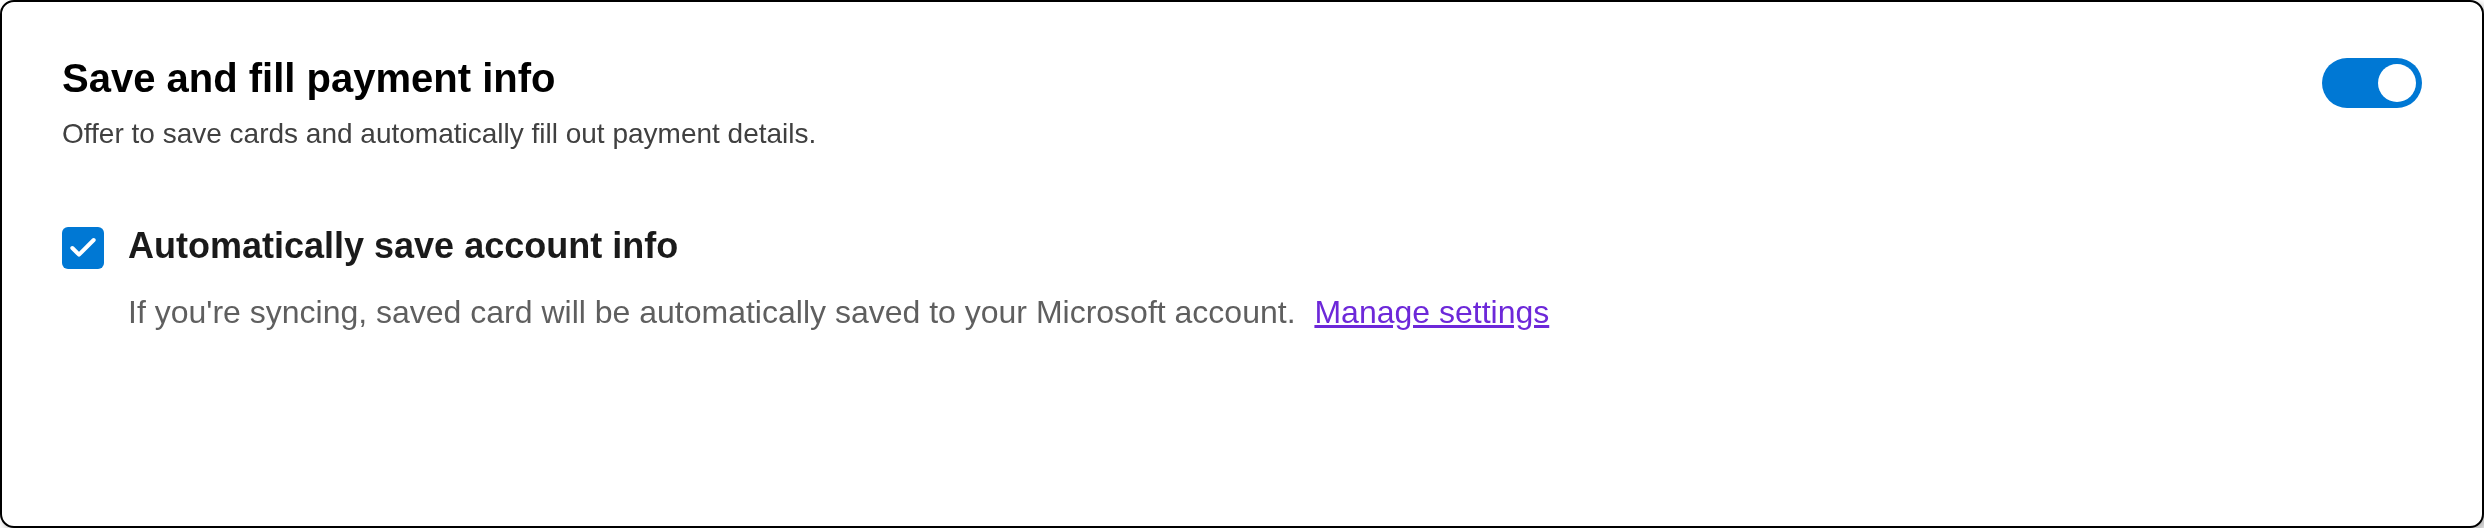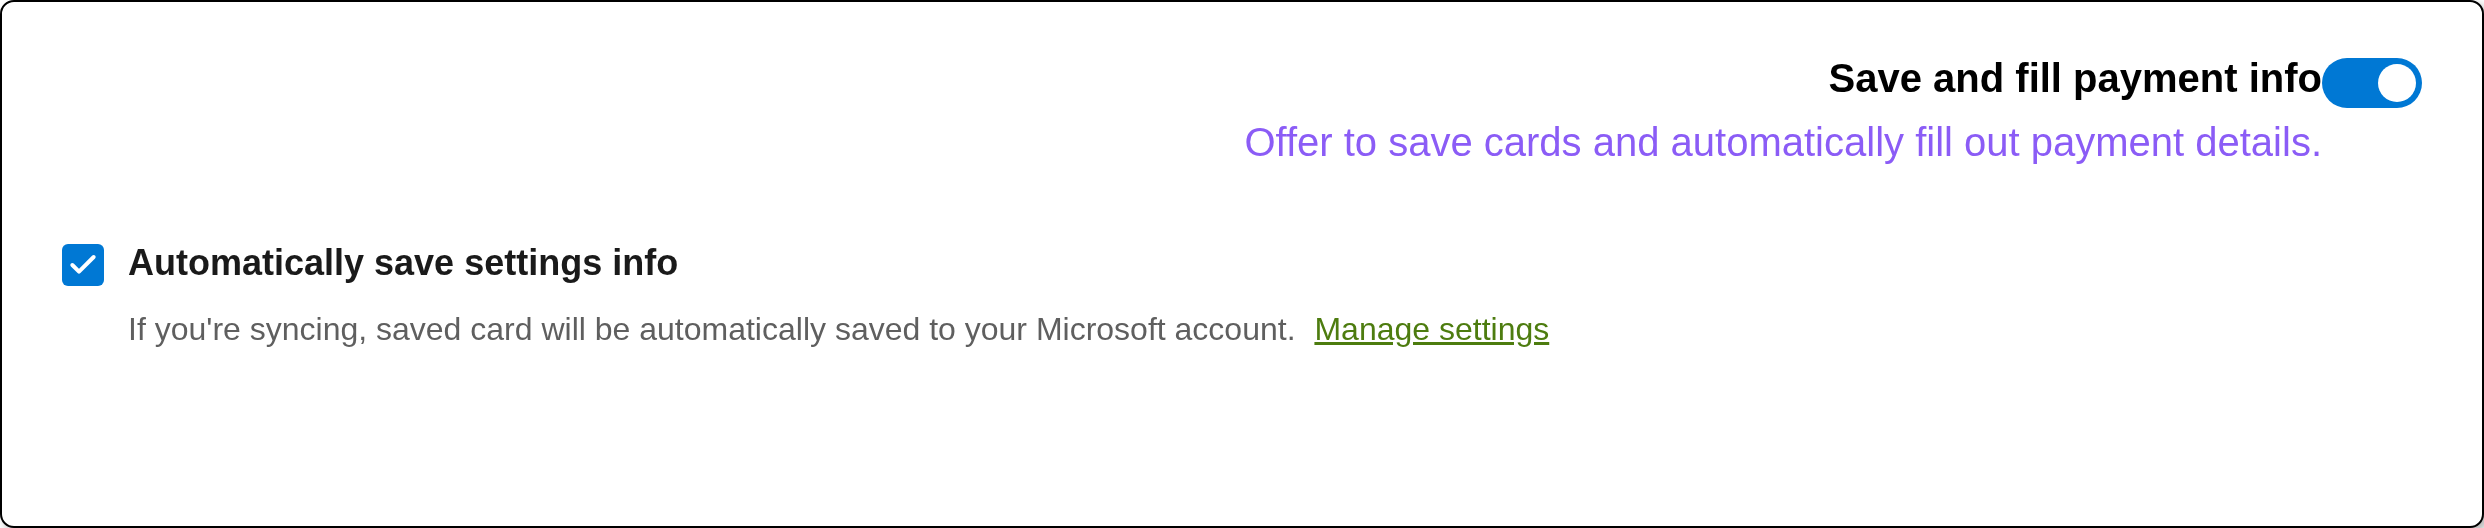--- a/index.html
+++ b/index.html
@@ -19,38 +19,36 @@
       border: 2px solid #000000;
       border-radius: 14px;
       padding: 50px 60px 50px 60px;
       position: relative;
       box-shadow: 4px 4px 8px rgba(0,0,0,0.3);
     }
     .header-row {
       display: flex;
       justify-content: space-between;
       align-items: flex-start;
-      text-align: right;
     }
     .header-text {
       flex: 1;
     }
     .title {
       font-size: 40px;
       font-weight: 600;
       color: #000000;
       line-height: 1.3;
     }
     .subtitle {
-      font-size: 40px;
+      font-size: 28px;
       font-weight: 400;
-      color: #8b5cf6;
+      color: #404040;
       margin-top: 10px;
       line-height: 1.4;
-      margin-left: 29px;
     }
     .toggle {
       width: 100px;
       height: 50px;
       background: #0078d4;
       border-radius: 25px;
       position: relative;
       cursor: pointer;
       flex-shrink: 0;
       margin-top: 6px;
@@ -96,21 +94,21 @@
       line-height: 1.3;
     }
     .sub-desc {
       font-size: 32px;
       font-weight: 400;
       color: #5f5f5f;
       margin-top: 18px;
       line-height: 1.5;
     }
     .link {
-      color: #4d7c0f;
+      color: #6d28d9;
       text-decoration: underline;
       cursor: pointer;
       font-size: 32px;
     }
     .link-inline {
       margin-left: 10px;
     }
     .learn-more-row {
       margin-top: 8px;
     }
@@ -129,20 +127,20 @@
     </div>
   </div>
 
   <div class="sub-section">
     <div class="checkbox">
       <svg viewBox="0 0 24 24">
         <path d="M4 12 L9 17 L20 6" stroke="#ffffff" stroke-width="3" fill="none" stroke-linecap="round" stroke-linejoin="round"></path>
       </svg>
     </div>
     <div class="sub-content">
-      <div class="sub-title">Automatically save settings info</div>
+      <div class="sub-title">Automatically save account info</div>
       <div class="sub-desc">
         <span>If you're syncing, saved card will be automatically saved to your Microsoft account.</span>
         <a class="link link-inline">Manage settings</a>
       </div>
     </div>
   </div>
 </div>
 
 </body></html>

